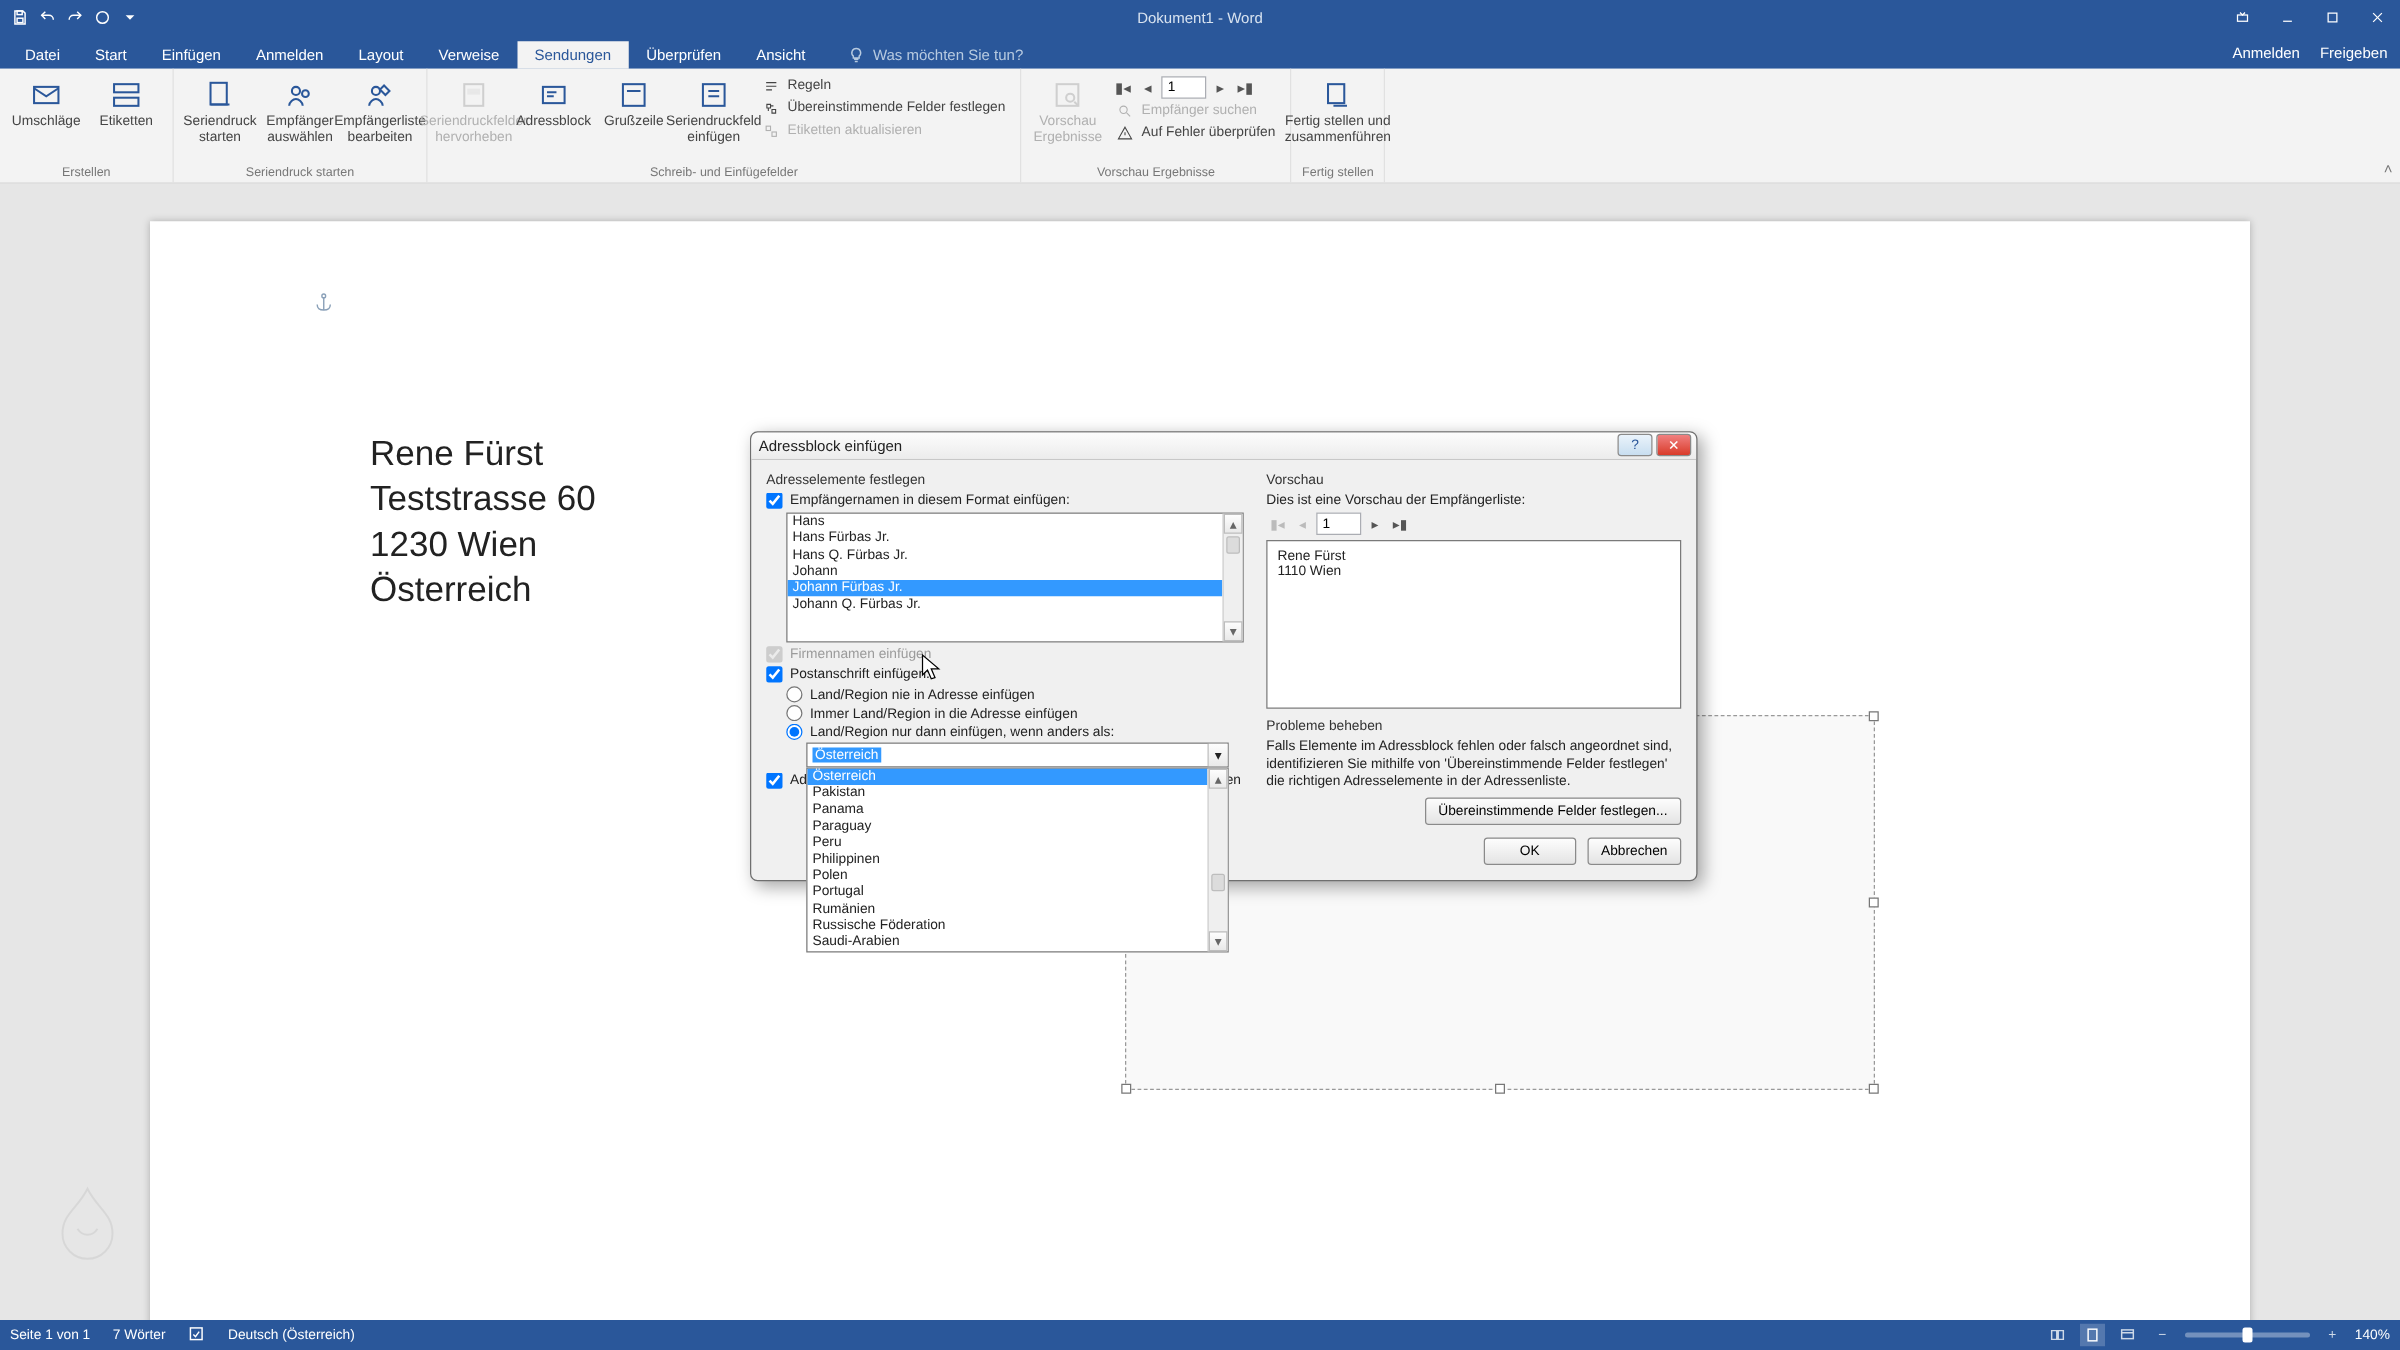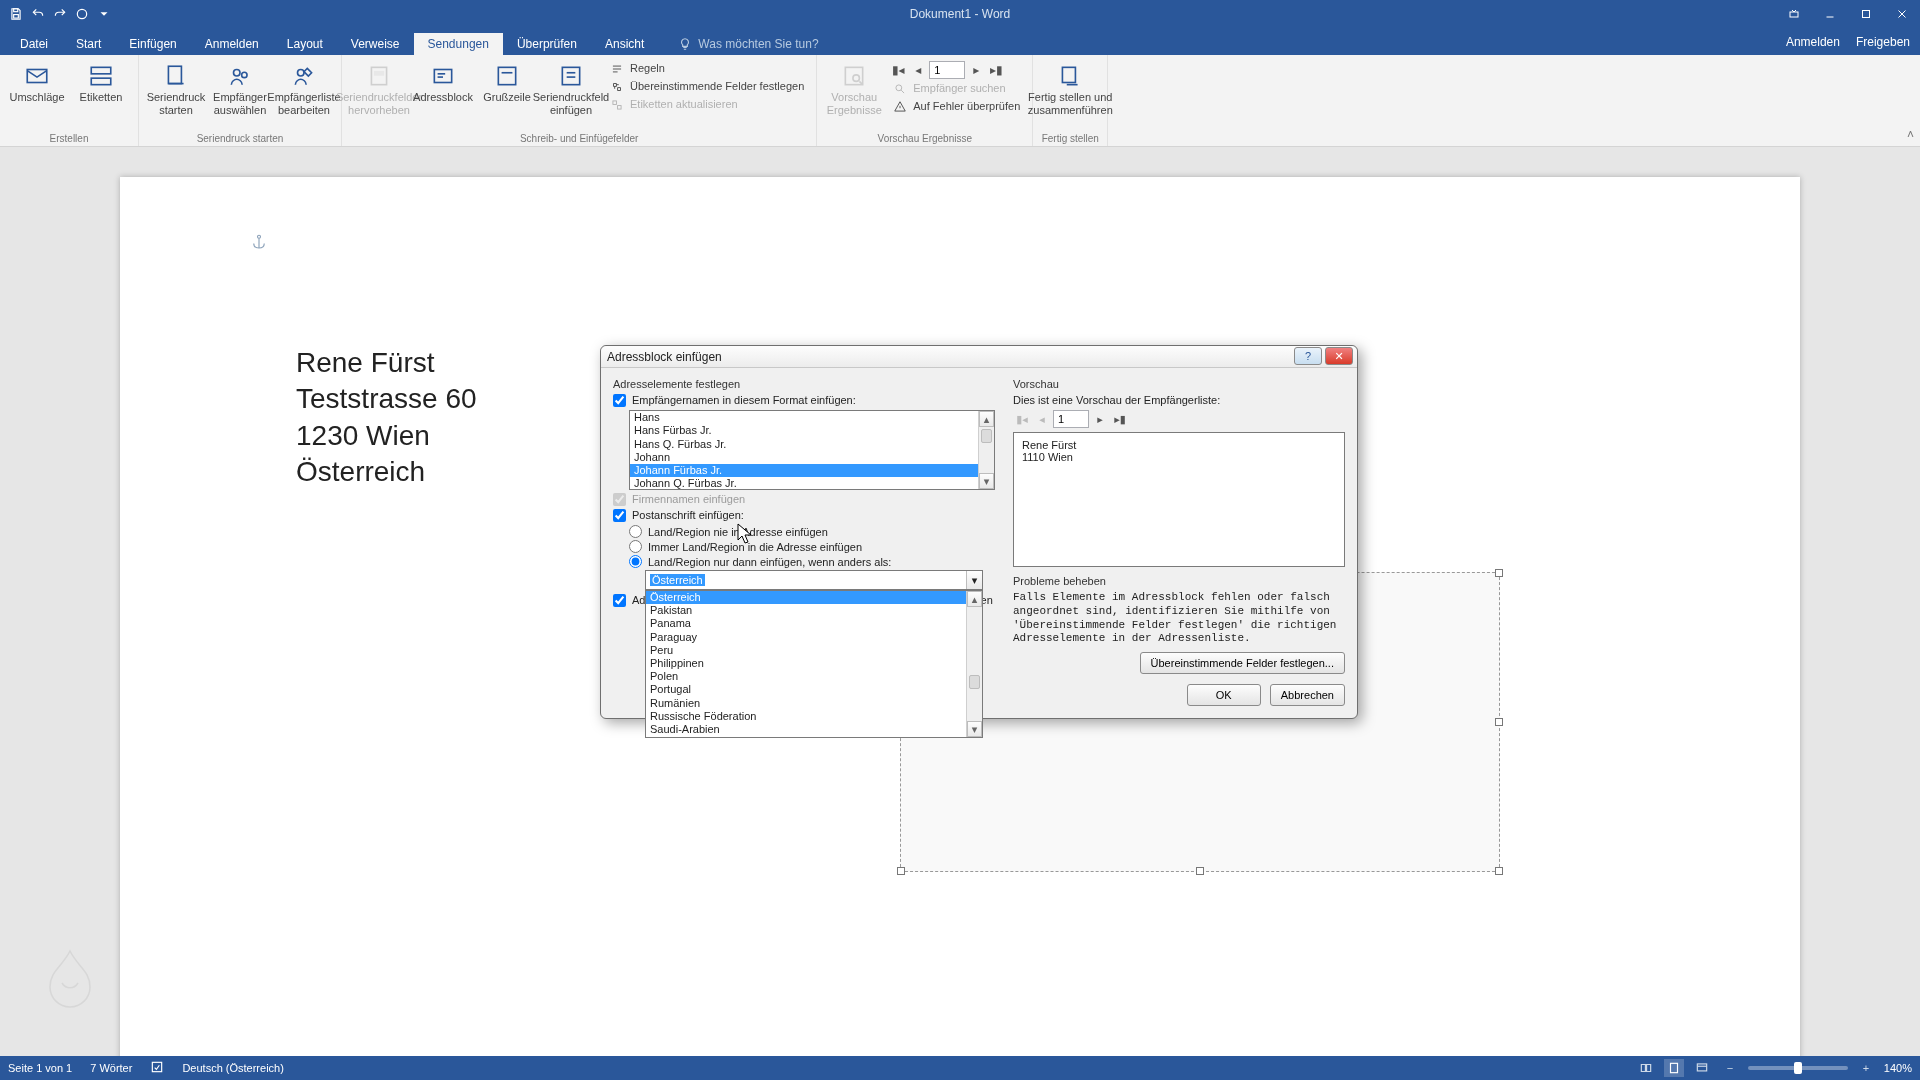--- a/index.html
+++ b/index.html
@@ -59,21 +59,21 @@
 .dialog .dtitlebar .dtbtns { position: absolute; right: 4px; top: 1px; display: flex; gap: 3px; }
 .dialog .dtitlebar .dtbtn { width: 28px; height: 18px; border: 1px solid #8a8a8a; border-radius: 3px; display: flex; align-items: center; justify-content: center; font-size: 11px; cursor: pointer; }
 .dialog .dtitlebar .dtbtn.help { background: linear-gradient(#eaf3fb,#c8def0); color: #2a579a; }
 .dialog .dtitlebar .dtbtn.close { background: linear-gradient(#f08080,#d93b2a); color: #fff; }
 .dialog .dbody { padding: 10px 12px 12px 12px; font-size: 11px; color: #222; position: relative; }
 .dialog .sectitle { font-size: 11px; color: #333; margin-bottom: 4px; }
 .dialog .chk { display: flex; align-items: flex-start; gap: 6px; margin: 3px 0; }
 .dialog .chk input[type=checkbox], .dialog .rad input[type=radio] { margin: 0; }
 .dialog .rad { display: flex; align-items: center; gap: 6px; margin: 2px 0 2px 16px; }
 .dialog label.dis { color: #9b9b9b; }
-.listbox { border: 1px solid #7a7a7a; background: #fff; height: 80px; position: relative; }
+.listbox { border: 1px solid #7a7a7a; background: #fff; height: 104px; position: relative; }
 .listbox .items { position: absolute; inset: 0 16px 0 0; overflow: hidden; }
 .listbox .item { padding: 0 4px; font-size: 11px; line-height: 13.3px; }
 .listbox .item.sel { background: #3399ff; color: #fff; }
 .listbox .sb { position: absolute; right: 0; top: 0; bottom: 0; width: 16px; background: #efefef; border-left: 1px solid #cfcfcf; }
 .listbox .sb .arr { height: 16px; display:flex; align-items:center; justify-content:center; color:#666; border: 1px solid #bdbdbd; background: linear-gradient(#fdfdfd,#e9e9e9); }
 .listbox .sb .thumb { position: absolute; left: 2px; right: 2px; background: #dcdcdc; border: 1px solid #bdbdbd; border-radius: 2px; }
 
 .combo { position: relative; }
 .combo .field { border: 1px solid #7a7a7a; background: #fff; height: 20px; display: flex; align-items: center; padding: 0 4px; justify-content: space-between; }
 .combo .field .sel { background: #3399ff; color: #fff; padding: 0 2px; }
@@ -499,21 +499,21 @@
           <div class="nbtn" style="color:#bbb;">◂</div>
           <input type="text" value="1" style="">
           <div class="nbtn">▸</div>
           <div class="nbtn">▸▮</div>
         </div>
         <div class="prevbox">
           <div>Rene Fürst</div>
           <div>1110 Wien</div>
         </div>
         <div class="sectitle" style="margin-top:8px;">Probleme beheben</div>
-        <div style="line-height:1.25;font-family:Liberation Mono, monospace;">Falls Elemente im Adressblock fehlen oder falsch angeordnet sind, identifizieren Sie mithilfe von 'Übereinstimmende Felder festlegen' die richtigen Adresselemente in der Adressenliste.</div>
+        <div style="line-height:1.25;">Falls Elemente im Adressblock fehlen oder falsch angeordnet sind, identifizieren Sie mithilfe von 'Übereinstimmende Felder festlegen' die richtigen Adresselemente in der Adressenliste.</div>
         <div style="text-align:right; margin-top:6px;">
           <button class="dlgbtn">Übereinstimmende Felder festlegen...</button>
         </div>
         <div style="text-align:right; margin-top:10px;">
           <button class="dlgbtn" style="margin-right:6px;">OK</button>
           <button class="dlgbtn">Abbrechen</button>
         </div>
       </div>
     </div>
   </div>

